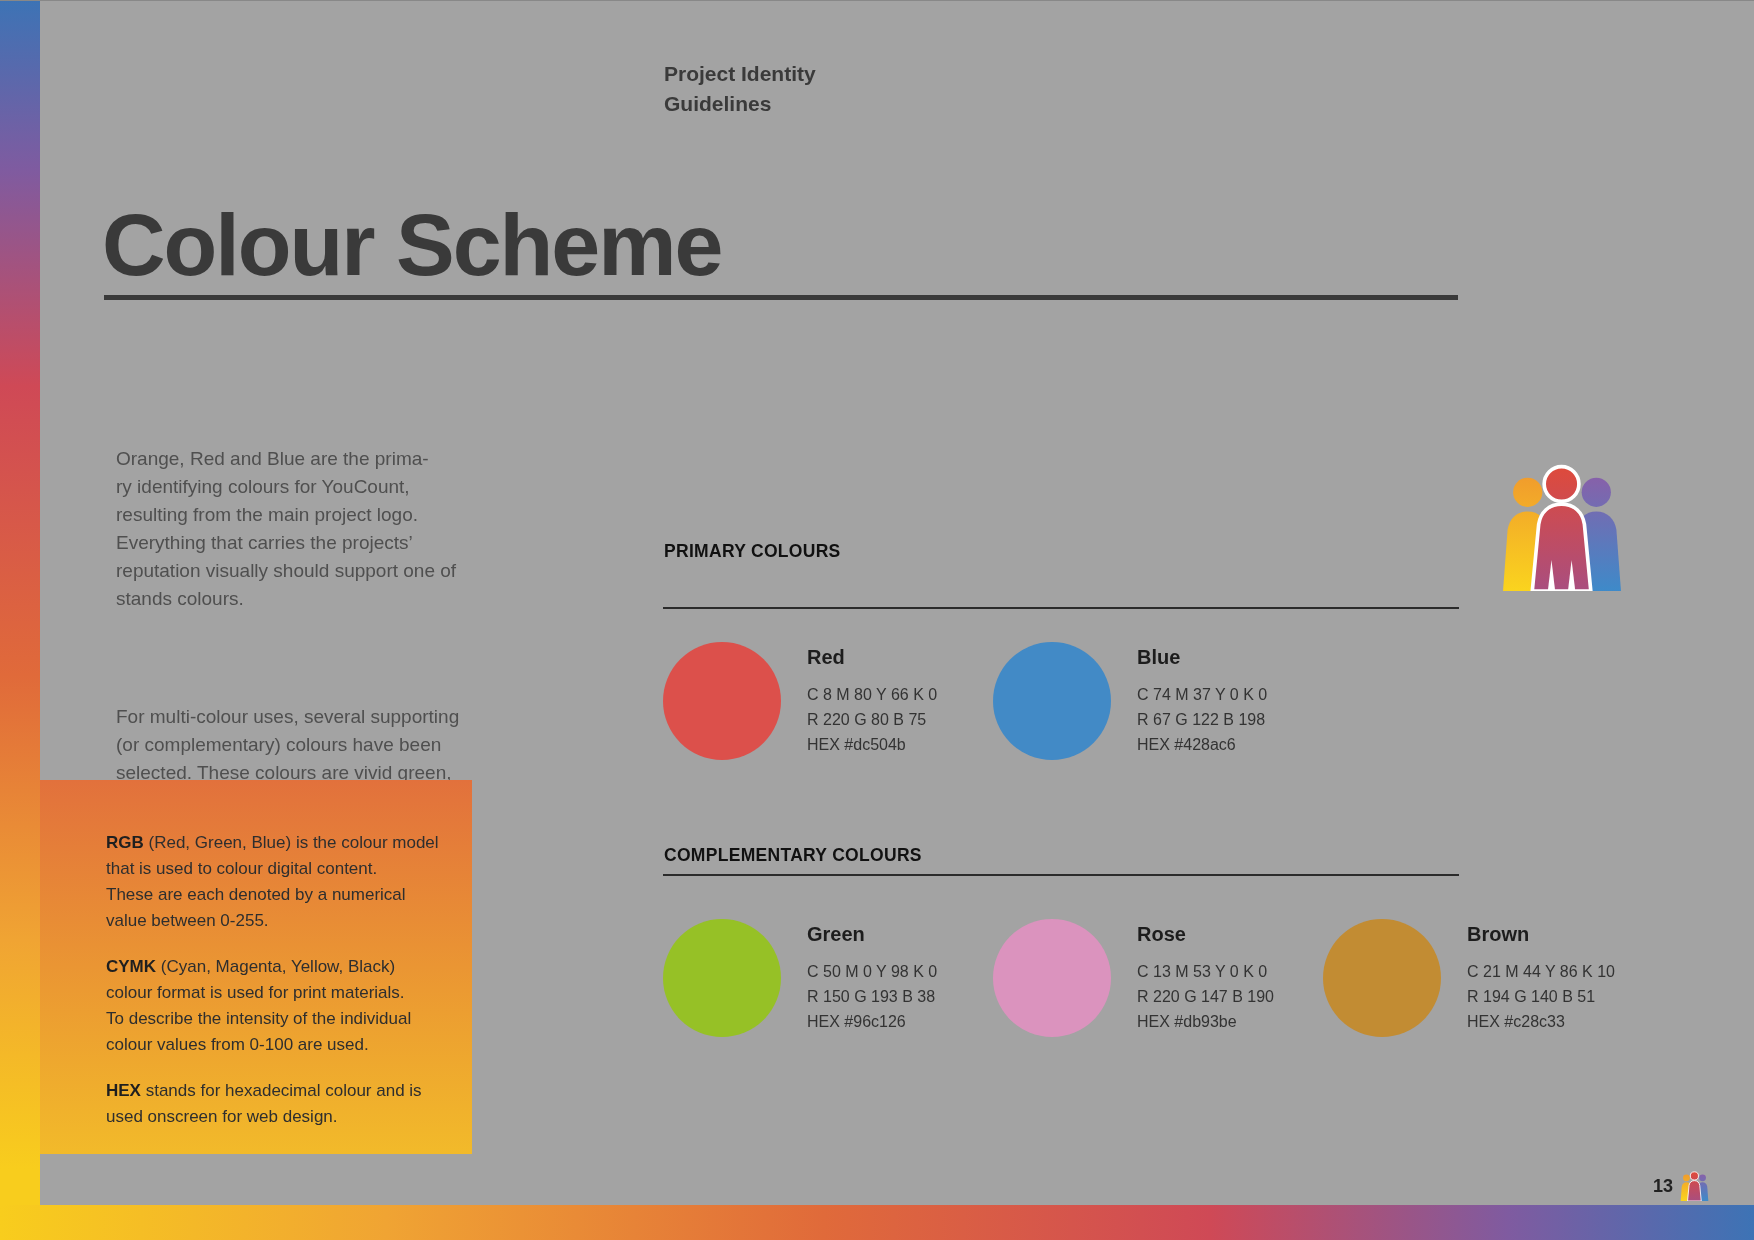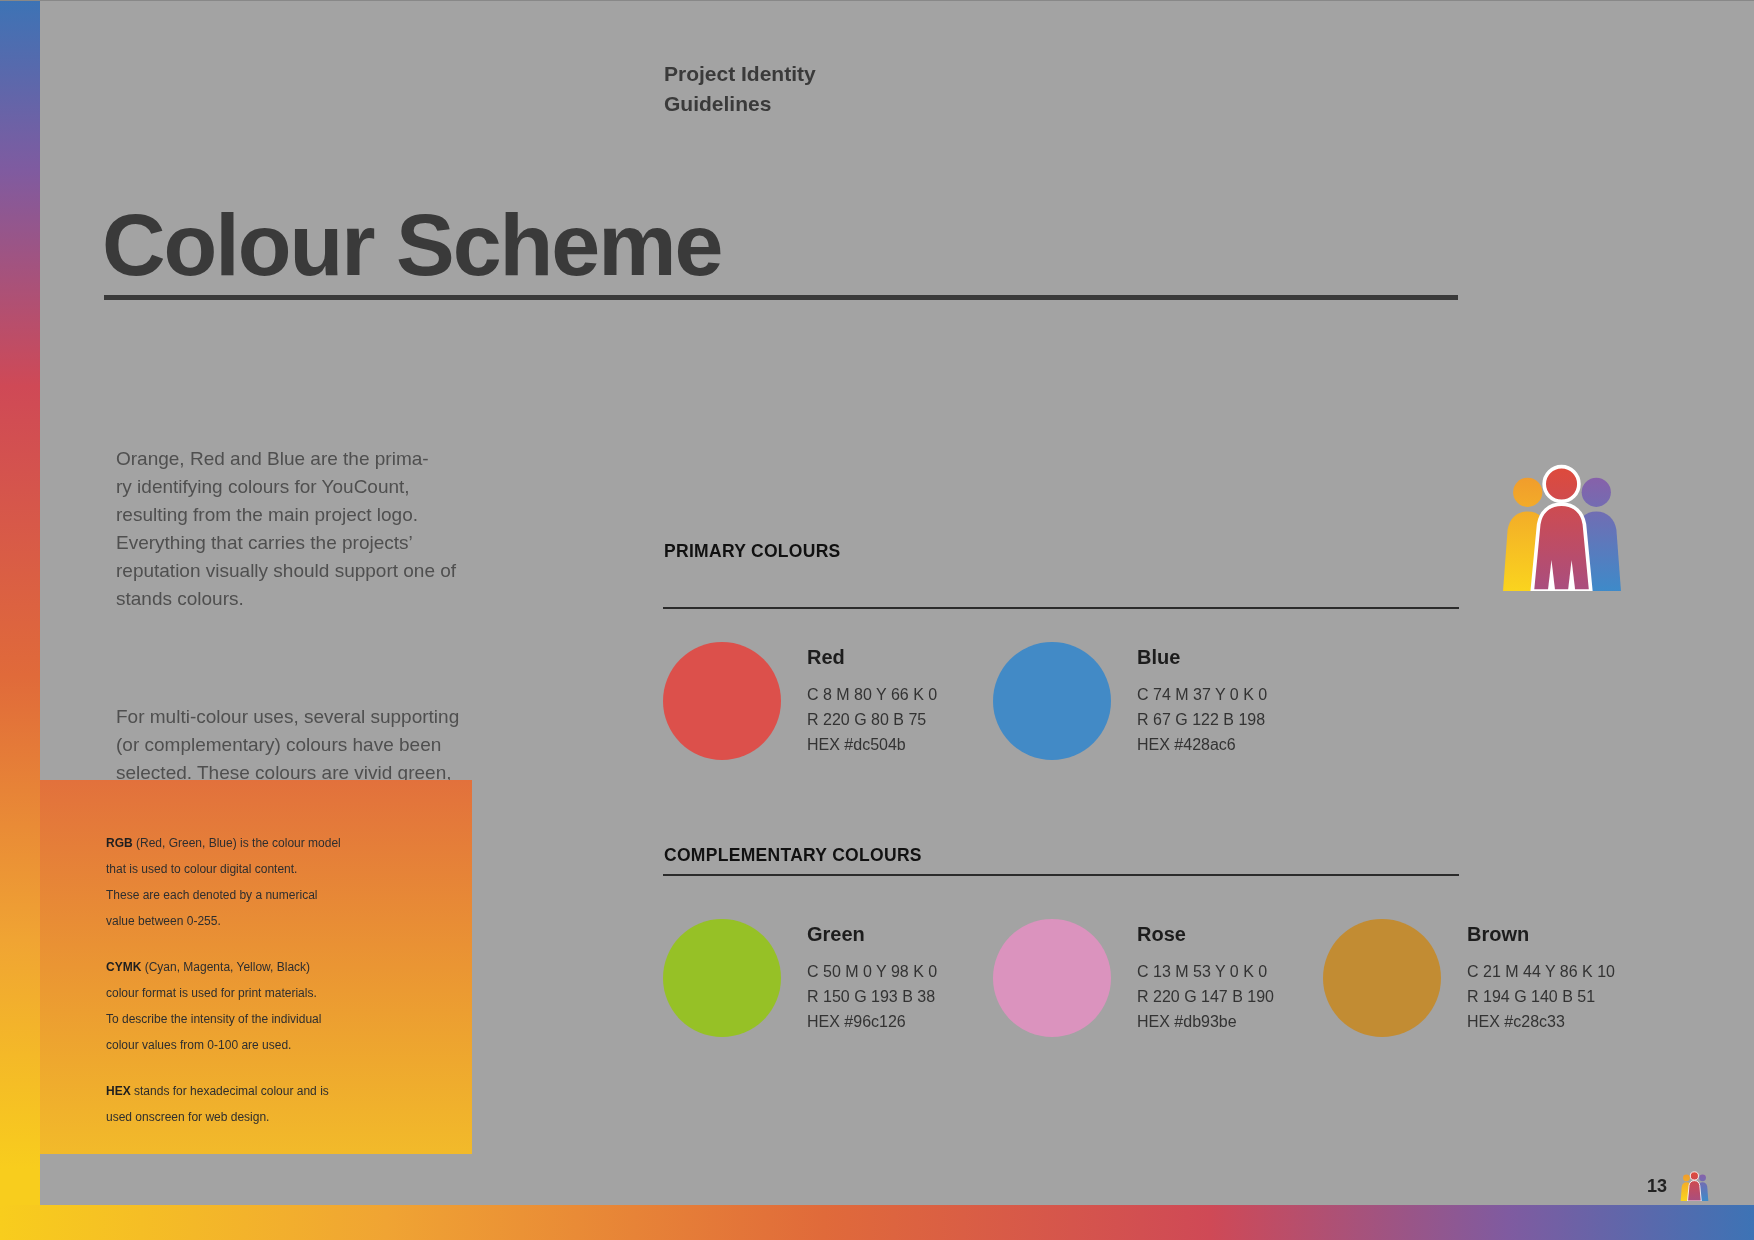--- a/index.html
+++ b/index.html
@@ -40,21 +40,21 @@
   .intro {
     position:absolute; left:116px; top:388px; width:420px;
     font-size:19px; line-height:28px; color:var(--body-text);
     white-space:pre;
   }
   .intro .p2 { margin-top:34px; }
   .info-box {
     position:absolute; left:40px; top:779px; width:432px; height:374px;
     background:linear-gradient(180deg, var(--box-top) 0%, var(--box-bottom) 100%);
     padding:50px 12px 0 66px;
-    color:#2e2e2e; font-size:12px; line-height:26px;
+    color:#2e2e2e; font-size:17px; line-height:26px;
   }
   .info-para { white-space:pre; }
   .info-para + .info-para { margin-top:20px; }
   .info-para b { color:#1f1f1f; }
   .section-label {
     position:absolute; left:664px;
     font-size:17.5px; font-weight:600; color:#111; letter-spacing:0.3px;
     white-space:nowrap;
   }
   .section-rule {
@@ -69,21 +69,21 @@
   .row-comp { top:918px; }
   .swatch { width:330px; display:flex; }
   .circle { width:118px; height:118px; border-radius:50%; flex:none; }
   .swatch-info { margin-left:26px; padding-top:4px; }
   .swatch-name { font-size:20px; font-weight:bold; color:#1d1d1d; margin-bottom:13px; }
   .swatch-line { font-size:16px; line-height:25px; color:#333; white-space:nowrap; }
   .logo { position:absolute; left:1500px; top:462px; width:124px; height:128px; }
   .logo svg { width:100%; height:100%; }
   .footer {
     position:absolute; left:1600px; top:1170px; width:110px;
-    display:flex; align-items:center; justify-content:flex-end; gap:12px;
+    display:flex; align-items:center; justify-content:flex-end; gap:6px;
   }
   .page-num { font-size:18px; font-weight:bold; color:#222; }
   .footer-logo { width:31px; height:30px; }
 </style>
 </head>
 <body>
 
 <div class="page">
 
   <div class="left-strip"></div>

